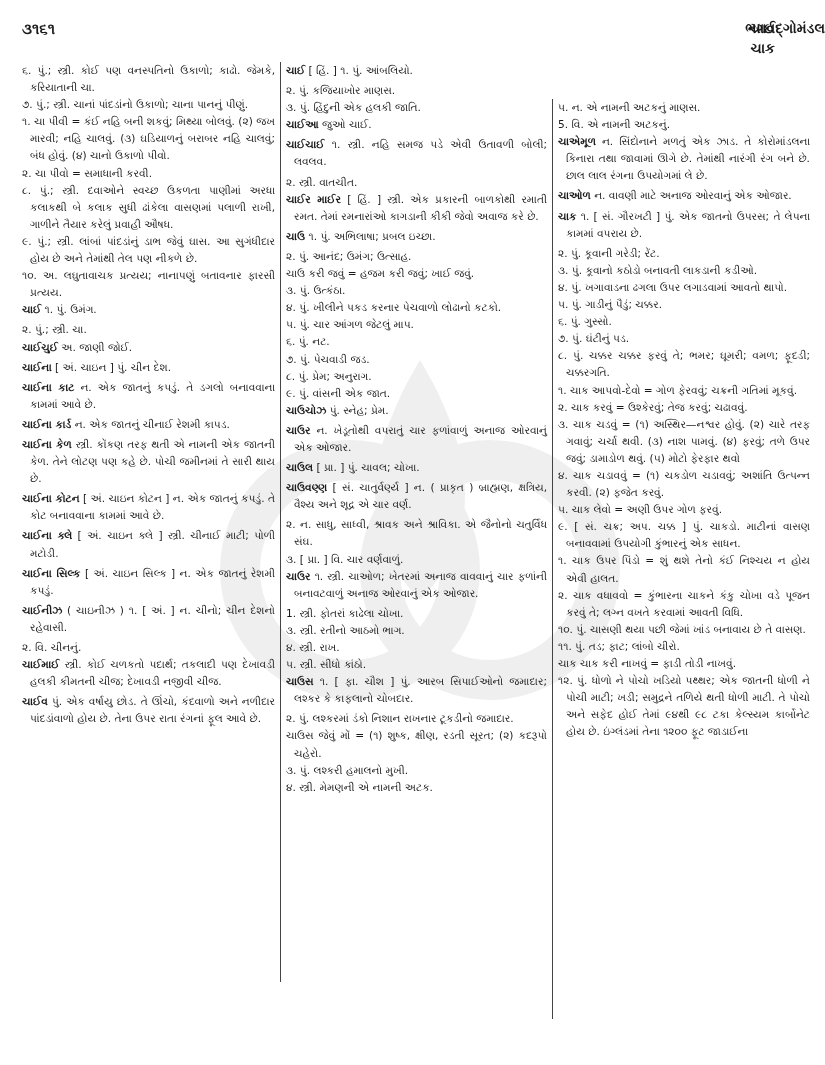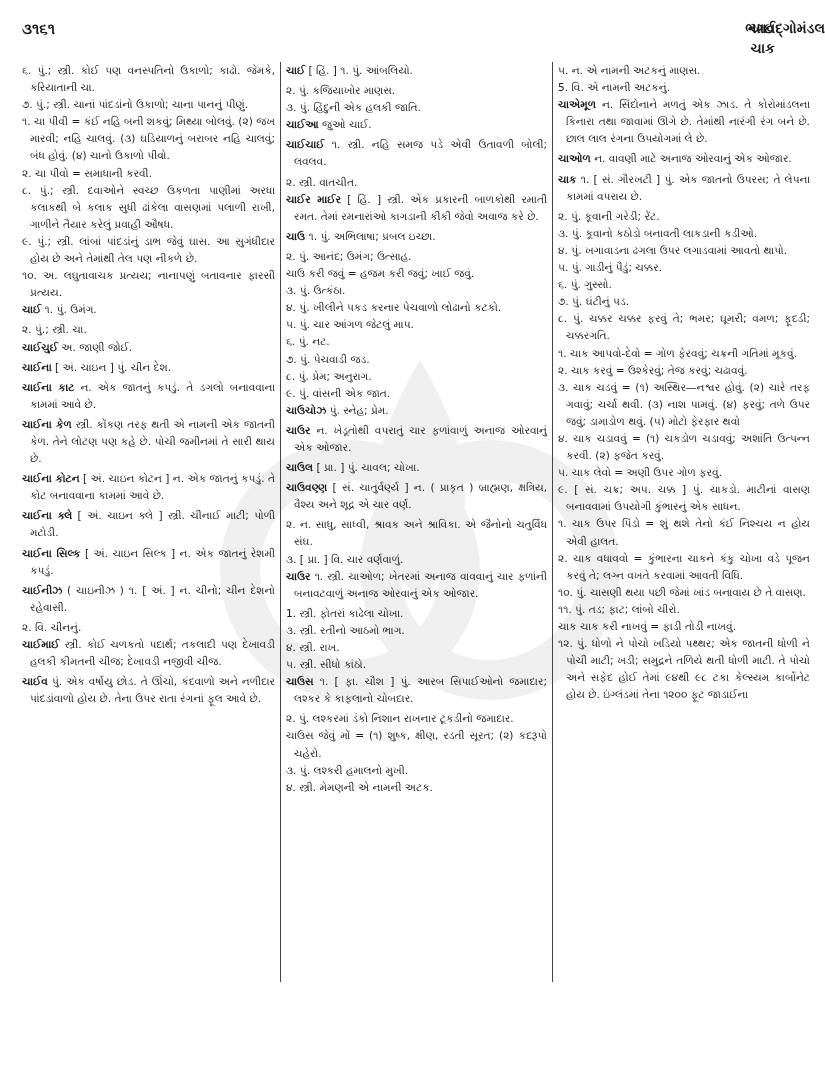--- a/index.html
+++ b/index.html
@@ -9,21 +9,21 @@
                pointer-events: none; opacity: 0.06; }
   .header { position: absolute; top: 0; left: 0; width: 797px; height: 60px; }
   .hdr-page { position: absolute; left: 22px; top: 20px; font-size: 15px; font-weight: bold; }
   .hdr-title { position: absolute; left: 0; width: 825px; top: 20px; text-align: right; font-size: 14px; font-weight: bold; }
   .hdr-guide { position: absolute; right: 22px; top: 18px; font-size: 14px; font-weight: bold; text-align: right; line-height: 20px; }
   .cols { position: absolute; top: 62px; left: 22px; width: 788px; height: 990px; display: flex; }
   .col { width: 258px; padding: 0 5px; font-size: 10.6px; line-height: 17.1px; box-sizing: border-box; }
   .col + .col { border-left: 1.3px solid #444; }
   .col.c1 { width: 258px; padding-left: 0; }
   .col.c2 { width: 272px; height: 920px; }
-  .col.c3 { width: 258px; height: 920px; padding-right: 0; }
+  .col.c3 { width: 258px; height: 920px; padding-right: 0; margin-top: 37px; }
   .entry { margin: 0 0 3px 0; text-align: justify; }
   .entry .hw { font-weight: bold; }
   .sense { padding-left: 6px; text-indent: 0; margin: 0; text-align: justify; }
   .idiom { padding-left: 14px; margin: 0; text-align: justify; }
   .hang { padding-left: 8px; text-indent: -8px; }
 </style>
 </head>
 <body>
 
 <svg class="watermark" viewBox="0 0 400 400">
@@ -48,20 +48,21 @@
       <div class="idiom hang">૧. ચા પીવી = કંઈ નહિ બની શકવું; મિથ્યા બોલવું. (૨) જખ મારવી; નહિ ચાલવું. (૩) ઘડિયાળનું બરાબર નહિ ચાલવું; બંધ હોવું. (૪) ચાનો ઉકાળો પીવો.</div>
       <div class="idiom hang">૨. ચા પીવો = સમાધાની કરવી.</div>
       <div class="sense hang">૮. પું.; સ્ત્રી. દવાઓને સ્વચ્છ ઉકળતા પાણીમાં અરધા કલાકથી બે કલાક સુધી ઢાંકેલા વાસણમાં પલાળી રાખી, ગાળીને તૈયાર કરેલું પ્રવાહી ઔષધ.</div>
       <div class="sense hang">૯. પું.; સ્ત્રી. લાંબાં પાંદડાંનું ડાભ જેવું ઘાસ. આ સુગંધીદાર હોય છે અને તેમાંથી તેલ પણ નીકળે છે.</div>
       <div class="sense hang">૧૦. અ. લઘુતાવાચક પ્રત્યય; નાનાપણું બતાવનાર ફારસી પ્રત્યય.</div>
       <div class="entry hang"><span class="hw">ચાઈ</span><span> ૧. પું. ઉમંગ.</span></div>
       <div class="sense hang">૨. પું.; સ્ત્રી. ચા.</div>
       <div class="entry hang"><span class="hw">ચાઈચુઈ</span><span> અ. જાણી જોઈ.</span></div>
       <div class="entry hang"><span class="hw">ચાઈના</span><span> [ અં. ચાઇન ] પું. ચીન દેશ.</span></div>
       <div class="entry hang"><span class="hw">ચાઈના કાટ</span><span> ન. એક જાતનું કપડું. તે ડગલો બનાવવાના કામમાં આવે છે.</span></div>
+      <div class="entry hang"><span class="hw">ચાઈના કાર્ડ</span><span> ન. એક જાતનું ચીનાઈ રેશમી કાપડ.</span></div>
       <div class="entry hang"><span class="hw">ચાઈના કેળ</span><span> સ્ત્રી. કોંકણ તરફ થતી એ નામની એક જાતની કેળ. તેને લોટણ પણ કહે છે. પોચી જમીનમાં તે સારી થાય છે.</span></div>
       <div class="entry hang"><span class="hw">ચાઈના કોટન</span><span> [ અં. ચાઇન કોટન ] ન. એક જાતનું કપડું. તે કોટ બનાવવાના કામમાં આવે છે.</span></div>
       <div class="entry hang"><span class="hw">ચાઈના ક્લે</span><span> [ અં. ચાઇન ક્લે ] સ્ત્રી. ચીનાઈ માટી; પોળી મટોડી.</span></div>
       <div class="entry hang"><span class="hw">ચાઈના સિલ્ક</span><span> [ અં. ચાઇન સિલ્ક ] ન. એક જાતનું રેશમી કપડું.</span></div>
       <div class="entry hang"><span class="hw">ચાઈનીઝ</span><span> ( ચાઇનીઝ ) ૧. [ અં. ] ન. ચીનો; ચીન દેશનો રહેવાસી.</span></div>
       <div class="sense hang">૨. વિ. ચીનનું.</div>
       <div class="entry hang"><span class="hw">ચાઈમાઈ</span><span> સ્ત્રી. કોઈ ચળકતો પદાર્થ; તકલાદી પણ દેખાવડી હલકી કીમતની ચીજ; દેખાવડી નજીવી ચીજ.</span></div>
       <div class="entry hang"><span class="hw">ચાઈવ</span><span> પું. એક વર્ષાયુ છોડ. તે ઊંચો, કંદવાળો અને નળીદાર પાંદડાંવાળો હોય છે. તેના ઉપર રાતા રંગનાં ફૂલ આવે છે.</span></div>
     </div>
   <div class="col c2">

